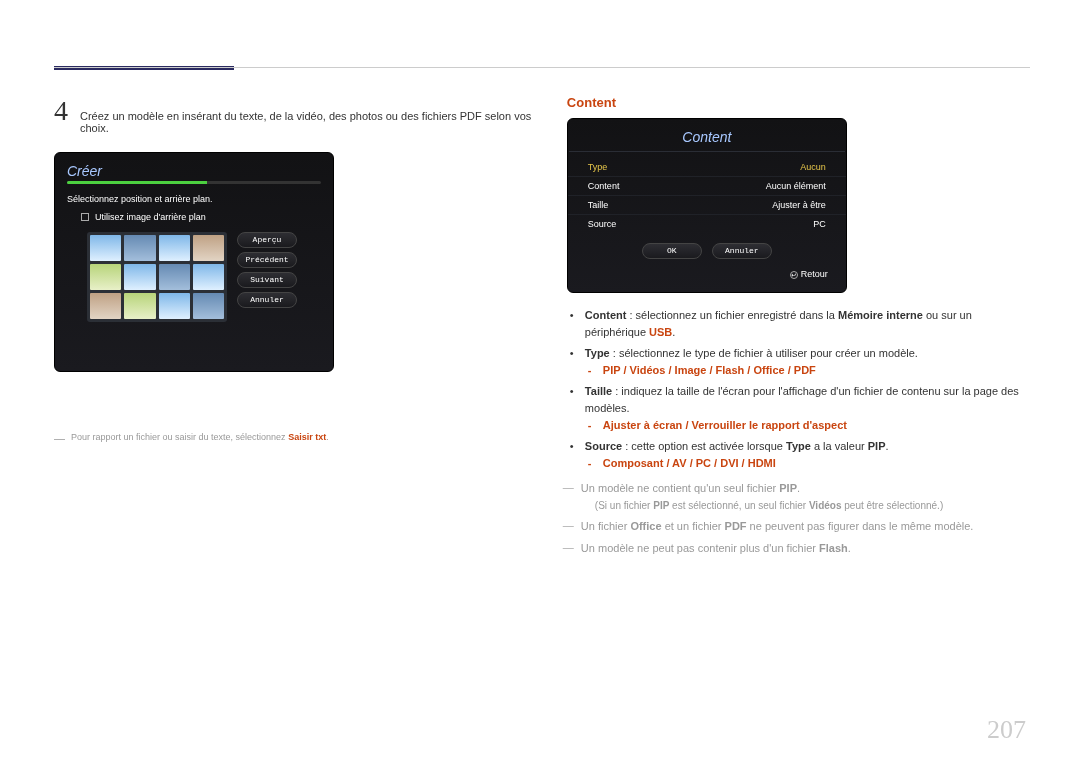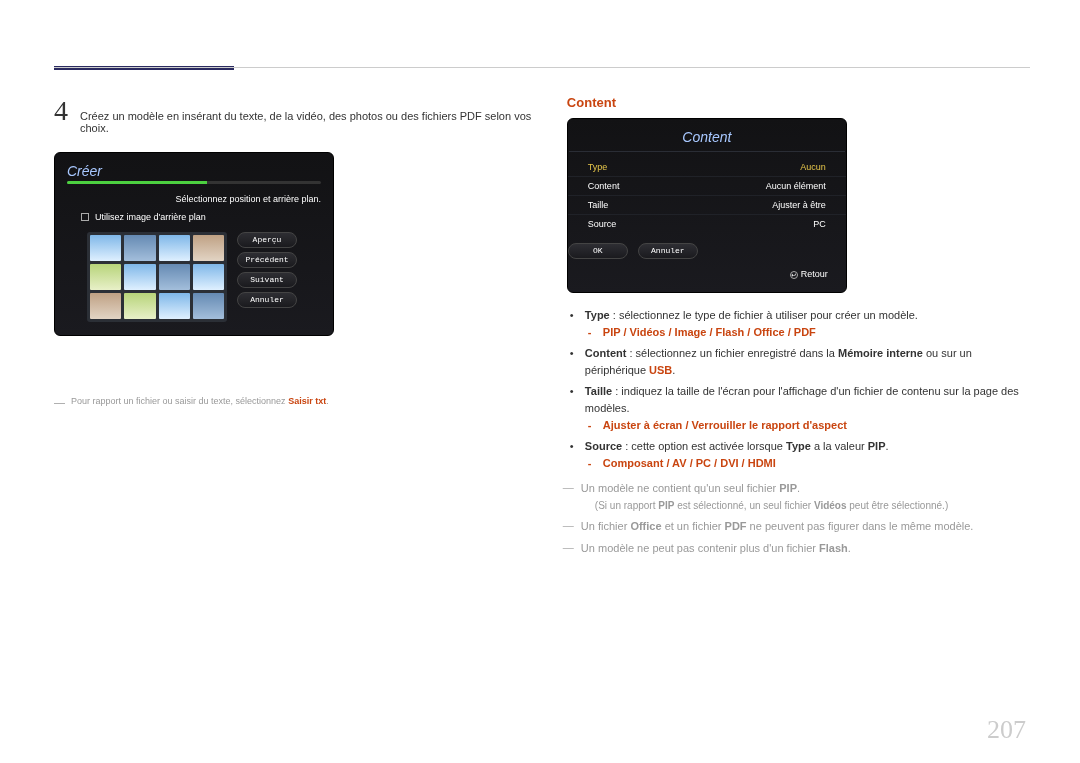--- a/index.html
+++ b/index.html
@@ -29,29 +29,29 @@
   .page { position: absolute; top: 95px; left: 54px; right: 50px; display: flex; gap: 30px; }
   .col-left { width: 490px; }
   .col-right { width: 470px; }
 
   .step-row { display: flex; gap: 12px; align-items: baseline; margin-bottom: 18px; }
   .step-num { font-size: 28px; font-weight: 300; font-family: Georgia, serif; }
   .step-text { font-size: 11px; }
 
   
   .panel {
-    width: 280px; height: 184px;
+    width: 280px; height: 220px;
     background: linear-gradient(#121214, #1a1a1f);
     border: 1px solid #000; border-radius: 6px;
     color: #fff; padding: 10px 12px 12px 12px; position: relative;
   }
   .panel-title { font-size: 14px; color: #a8c8ff; font-style: italic; margin-bottom: 2px;}
   .progress { height: 3px; background: #333; border-radius: 2px; overflow: hidden; margin-bottom: 10px; }
   .progress-fill { height: 100%; width: 55%; background: #4cd040; }
-  .subtext { font-size: 9px; margin-bottom: 8px; text-align: right; }
+  .subtext { font-size: 9px; margin-bottom: 8px; }
   .chk { font-size: 9px; display: flex; align-items: center; gap: 6px; margin-left: 14px; margin-bottom: 10px;}
   .chk-box { width: 8px; height: 8px; border: 1px solid #aaa; }
   .panel-body { display: flex; gap: 10px; }
   .thumbs {
     width: 140px; height: 90px;
     background: #2b2f36;
     border-radius: 3px;
     display: grid; grid-template-columns: repeat(4, 1fr); grid-template-rows: repeat(3, 1fr);
     gap: 3px; padding: 3px;
     margin-left: 20px;
@@ -77,21 +77,21 @@
     width: 280px; height: 175px;
     background: linear-gradient(#121214,#1a1a1f);
     border: 1px solid #000; border-radius: 6px;
     color: #fff; position: relative; padding: 10px 0 0 0;
   }
   .panel2-title { text-align: center; color: #a8c8ff; font-size: 14px; font-style: italic; border-bottom: 1px solid #2a2d35; padding-bottom: 6px; margin: 0 1px;}
   .rows { padding: 6px 0; }
   .row { display: flex; justify-content: space-between; font-size: 9px; padding: 4px 20px; border-bottom: 1px solid #202228;}
   .row.hl { color: #e6c64a; }
   .row:last-child{border-bottom:none;}
-  .panel2-btns { display: flex; justify-content: flex-start; gap: 10px; margin-top: 4px;}
+  .panel2-btns { display: flex; justify-content: center; gap: 10px; margin-top: 4px;}
   .retour { text-align: right; font-size: 9px; padding: 10px 18px 0 0; }
   .retour-icon { display: inline-block; border: 1px solid #aaa; border-radius: 50%; width: 8px; height: 8px; font-size: 6px; line-height: 7px; text-align: center; margin-right: 3px; }
 
   .bullets { margin-top: 14px; font-size: 11px; line-height: 1.55; }
   .bullets > li { list-style: none; position: relative; padding-left: 18px; margin-bottom: 4px;}
   .bullets > li::before { content:"•"; position:absolute; left: 3px; top: 0;}
   .bullets .sub { list-style: none; padding-left: 18px; position: relative; margin-bottom: 4px;}
   .bullets .sub::before { content:"-"; position:absolute; left: 3px; top: 0;}
   .bold { font-weight: bold; }
   .notes { margin-top: 8px; font-size: 11px; color: #999; line-height: 1.6;}
@@ -184,40 +184,40 @@
         <div class="btn">OK</div>
         <div class="btn">Annuler</div>
       </div>
       <div class="retour">
         <span class="retour-icon">↩</span><span>Retour</span>
       </div>
     </div>
 
     <ul class="bullets">
       <li>
+        <span class="bold">Content</span><span> : sélectionnez un fichier enregistré dans la </span><span class="bold">Mémoire interne</span><span> ou sur un périphérique </span><span class="bold accent">USB</span><span>.</span>
+      </li>
+      <li>
         <span class="bold">Type</span><span> : sélectionnez le type de fichier à utiliser pour créer un modèle.</span>
         <div class="sub accent bold">PIP / Vidéos / Image / Flash / Office / PDF</div>
-      </li>
-      <li>
-        <span class="bold">Content</span><span> : sélectionnez un fichier enregistré dans la </span><span class="bold">Mémoire interne</span><span> ou sur un périphérique </span><span class="bold accent">USB</span><span>.</span>
       </li>
       <li>
         <span class="bold">Taille</span><span> : indiquez la taille de l'écran pour l'affichage d'un fichier de contenu sur la page des modèles.</span>
         <div class="sub accent bold">Ajuster à écran / Verrouiller le rapport d'aspect</div>
       </li>
       <li>
         <span class="bold">Source</span><span> : cette option est activée lorsque </span><span class="bold">Type</span><span> a la valeur </span><span class="bold">PIP</span><span>.</span>
         <div class="sub accent bold">Composant / AV / PC / DVI / HDMI</div>
       </li>
     </ul>
 
     <div class="notes">
       <div>
         <span>Un modèle ne contient qu'un seul fichier </span><span class="bold">PIP</span><span>.</span>
-        <div class="inner"><span>(Si un rapport </span><span class="bold">PIP</span><span> est sélectionné, un seul fichier </span><span class="bold">Vidéos</span><span> peut être sélectionné.)</span></div>
+        <div class="inner"><span>(Si un fichier </span><span class="bold">PIP</span><span> est sélectionné, un seul fichier </span><span class="bold">Vidéos</span><span> peut être sélectionné.)</span></div>
       </div>
       <div><span>Un fichier </span><span class="bold">Office</span><span> et un fichier </span><span class="bold">PDF</span><span> ne peuvent pas figurer dans le même modèle.</span></div>
       <div><span>Un modèle ne peut pas contenir plus d'un fichier </span><span class="bold">Flash</span><span>.</span></div>
     </div>
   </div>
 </div>
 
 <div class="page-num">207</div>
 
 </body></html>

